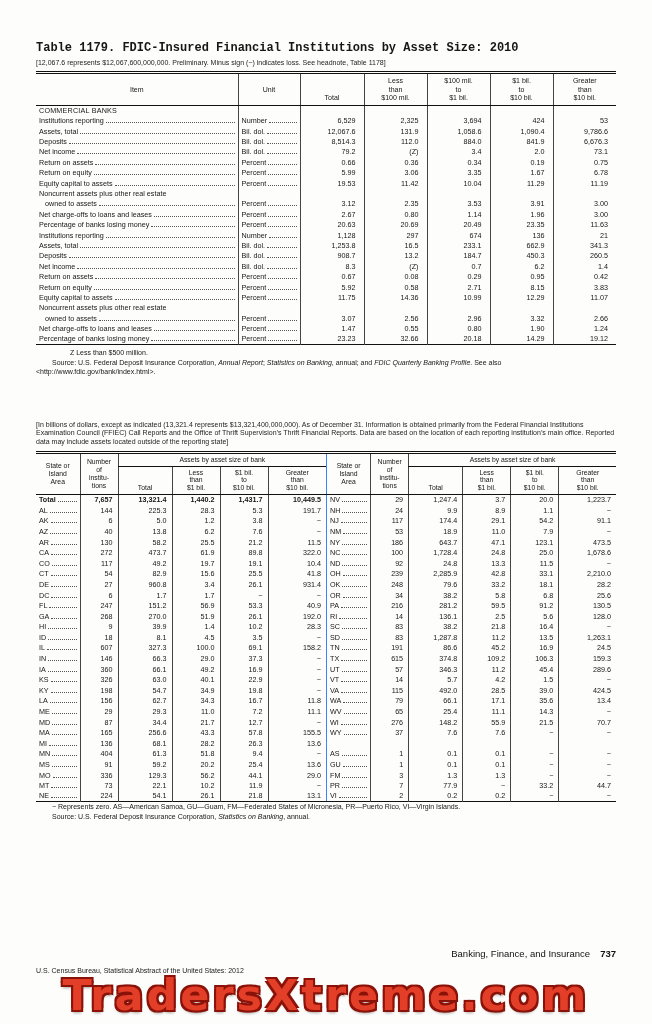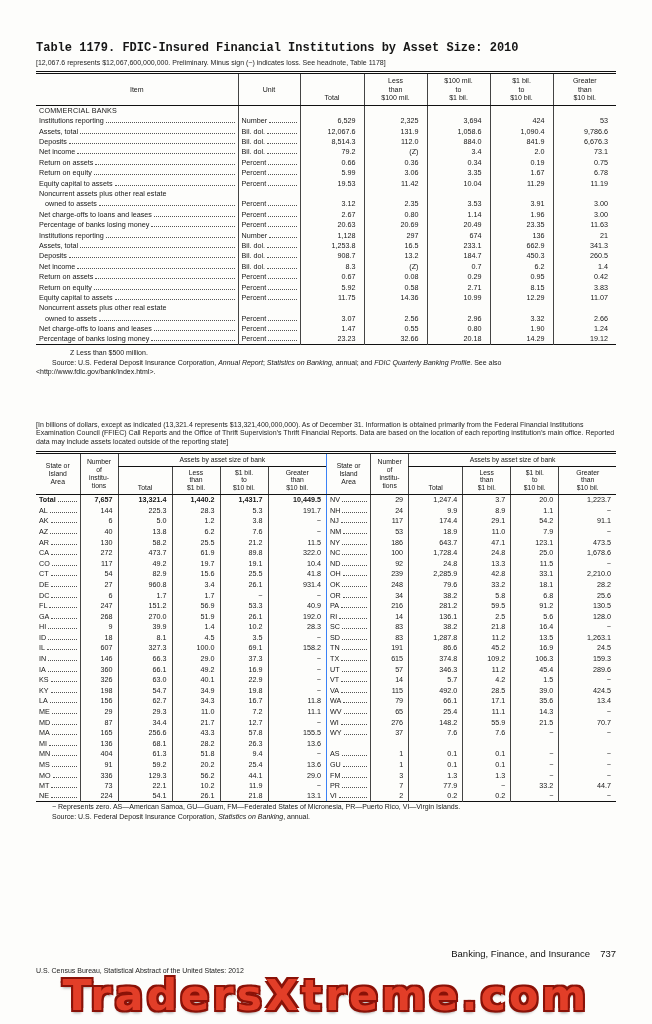--- a/index.html
+++ b/index.html
@@ -38,21 +38,21 @@
   .panel .first{border-left:none}
   .panel tr.bold{font-weight:bold}
   .spacer-row td{height:10.6px}
 
   .note{font-size:7px;line-height:8.8px;margin:3px 36px 0;width:580px}
   .note.z{text-indent:34px;margin-top:4px}
   .note.src{text-indent:16px;margin-top:1px}
   .note i{font-style:italic}
 
   .footer-right{position:absolute;right:36px;top:948px;font-size:9.5px;color:#111}
-  .footer-right .pgnum{font-weight:normal;margin-left:10px}
+  .footer-right .pgnum{font-weight:bold;margin-left:10px}
   .footer-left{position:absolute;left:36px;top:967px;font-size:7px;color:#222}
 
   .wm{position:absolute;z-index:6;pointer-events:none}
   .wm-top{top:3px;right:6px;font-family:"DejaVu Sans",sans-serif;font-size:35px;font-weight:800;letter-spacing:3px;color:#63231d;text-shadow:1px 1px 0 #3d120e,0 0 1px #7b2f27}
   .wm-mid{top:491px;left:50%;transform:translateX(-50%);font-family:"DejaVu Sans",sans-serif;font-size:32px;font-weight:800;letter-spacing:2px;color:#d2251c;background:rgba(255,255,255,.75);border:3px solid #c3271e;border-radius:8px;padding:1px 12px 2px;box-shadow:1px 2px 4px rgba(60,20,10,.45),inset 0 0 0 2px rgba(255,255,255,.85);text-shadow:0 0 2px #fff,0 0 2px #fff,1px 1px 0 #8d1510;white-space:nowrap}
   .wm-bottom{bottom:4px;left:50%;transform:translateX(-50%);white-space:nowrap;font-family:"DejaVu Sans",sans-serif;font-size:43px;font-weight:800;letter-spacing:3px;color:#e23e28;text-shadow:-2px -2px 0 #8a1208,2px -2px 0 #8a1208,-2px 2px 0 #8a1208,2px 2px 0 #8a1208,0 3px 3px rgba(0,0,0,.35)}
 </style>
 </head>
 <body>
 

